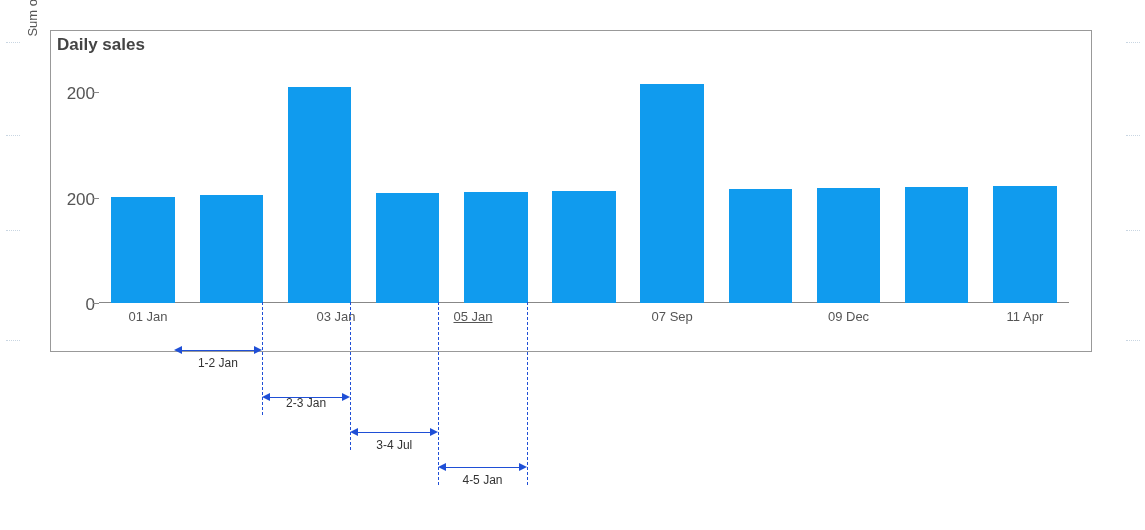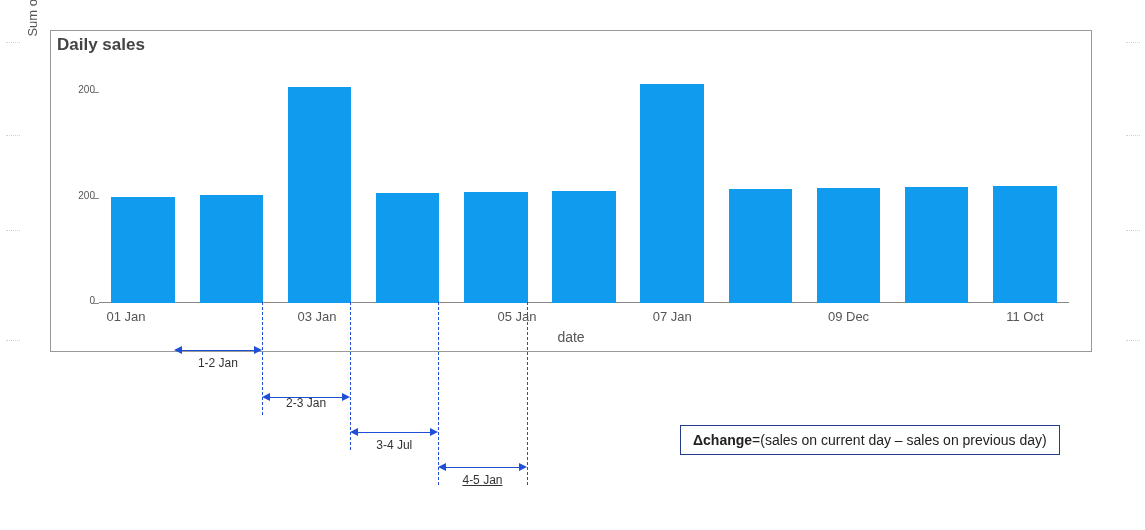--- a/index.html
+++ b/index.html
@@ -5,21 +5,21 @@
   html,body{margin:0;padding:0;background:#fff;font-family:"Segoe UI",Arial,sans-serif;color:#333;}
   #stage{position:relative;width:1145px;height:530px;}
   .dotted-seg{position:absolute;width:14px;height:0;border-top:1px dotted #c9d6e2;}
 
   .chart-box{position:absolute;left:50px;top:30px;width:1040px;height:320px;border:1px solid #999;background:#fff;}
   .chart-title{position:absolute;left:6px;top:4px;font-size:17px;font-weight:600;color:#444;}
   .ylabel{position:absolute;left:-26px;top:68px;width:200px;text-align:center;transform:rotate(-90deg);transform-origin:left top;font-size:13px;color:#555;}
   .xlabel{position:absolute;left:0;right:0;bottom:-4px;text-align:center;font-size:14px;color:#555;}
 
   .plot{position:absolute;left:48px;top:40px;width:970px;height:232px;}
-  .ytick{position:absolute;left:-34px;width:30px;text-align:right;font-size:10px;color:#555;}
+  .ytick{position:absolute;left:-34px;width:30px;text-align:right;font-size:17px;color:#555;}
   .ytick-line{position:absolute;left:-6px;width:6px;height:1px;background:#888;}
   .baseline{position:absolute;left:0;right:0;bottom:0;height:1px;background:#888;}
   .xtick{position:absolute;top:238px;font-size:13px;color:#555;transform:translateX(-50%);}
   .bar{position:absolute;bottom:0;background:#109bee;}
 
   
   .ann{position:absolute;text-align:right;}
   .ann-line{position:absolute;height:1px;background:#1f4fd6;}
   .ann-head{position:absolute;width:0;height:0;border-top:4px solid transparent;border-bottom:4px solid transparent;}
   .ann-head.r{border-left:8px solid #1f4fd6;}
@@ -58,50 +58,46 @@
         <div class="bar" style="left: 100.527px; width: 63.4909px; height: 107.564px;"></div>
         <div class="bar" style="left: 188.709px; width: 63.4909px; height: 216.182px;"></div>
         <div class="bar" style="left: 276.891px; width: 63.4909px; height: 109.673px;"></div>
         <div class="bar" style="left: 365.073px; width: 63.4909px; height: 110.727px;"></div>
         <div class="bar" style="left: 453.255px; width: 63.4909px; height: 111.782px;"></div>
         <div class="bar" style="left: 541.436px; width: 63.4909px; height: 219.345px;"></div>
         <div class="bar" style="left: 629.618px; width: 63.4909px; height: 113.891px;"></div>
         <div class="bar" style="left: 717.8px; width: 63.4909px; height: 114.945px;"></div>
         <div class="bar" style="left: 805.982px; width: 63.4909px; height: 116px;"></div>
         <div class="bar" style="left: 894.164px; width: 63.4909px; height: 117.055px;"></div>
-        <div class="xtick" style="left: 27px;">01 Jan</div>
-        <div class="xtick" style="left: 218px; text-align: center;">03 Jan</div>
-        <div class="xtick" style="left: 418px;">05 Jan</div>
-        <div class="xtick" style="left: 573.182px;">07 Jan</div>
+        <div class="xtick" style="left: 49px;">01 Jan</div>
+        <div class="xtick" style="left: 237px; text-align: center;">03 Jan</div>
+        <div class="xtick" style="left: 374px; text-decoration: underline;">05 Jan</div>
+        <div class="xtick" style="left: 573.182px;">07 Sep</div>
         <div class="xtick" style="left: 749.545px;">09 Dec</div>
-        <div class="xtick" style="left: 925.909px;">11 Oct</div>
+        <div class="xtick" style="left: 925.909px;">11 Apr</div>
       </div>
-  <div class="xlabel" style="bottom:6px">date</div>
 </div>
 
 <div id="ann-layer">
       <div class="ann ann-line" style="left: 181.836px; top: 350px; width: 72.1818px;"></div>
       <div class="ann ann-head l" style="left: 173.836px; top: 346px;"></div>
       <div class="ann ann-head r" style="left: 254.018px; top: 346px;"></div>
       <div class="ann ann-label" style="left: 217.927px; top: 356px;">1-2 Jan</div>
       <div class="ann ann-line" style="left: 270.018px; top: 397px; width: 72.1818px;"></div>
       <div class="ann ann-head l" style="left: 262.018px; top: 393px;"></div>
       <div class="ann ann-head r" style="left: 342.2px; top: 393px;"></div>
       <div class="ann ann-label" style="left: 306.109px; top: 396px;">2-3 Jan</div>
       <div class="ann ann-line" style="left: 358.2px; top: 432px; width: 72.1818px;"></div>
       <div class="ann ann-head l" style="left: 350.2px; top: 428px;"></div>
       <div class="ann ann-head r" style="left: 430.382px; top: 428px;"></div>
       <div class="ann ann-label" style="left: 394.291px; top: 438px;">3-4 Jul</div>
       <div class="ann ann-line" style="left: 446.382px; top: 467px; width: 72.1818px;"></div>
       <div class="ann ann-head l" style="left: 438.382px; top: 463px;"></div>
       <div class="ann ann-head r" style="left: 518.564px; top: 463px;"></div>
-      <div class="ann ann-label" style="left: 482.473px; top: 473px; text-decoration: underline;">4-5 Jan</div>
+      <div class="ann ann-label" style="left: 482.473px; top: 473px;">4-5 Jan</div>
       <div class="vdash" style="left: 262.018px; top: 302px; height: 113px;"></div>
       <div class="vdash" style="left: 350.2px; top: 302px; height: 148px;"></div>
       <div class="vdash" style="left: 438.382px; top: 302px; height: 183px;"></div>
       <div class="vdash" style="left: 526.564px; top: 302px; height: 183px;"></div>
     </div>
 
-<div class="delta-box">
-  <span class="k">Δchange</span><span>=(sales on current day – sales on previous day)</span>
-</div>
 
 </div>
 
 </body></html>

